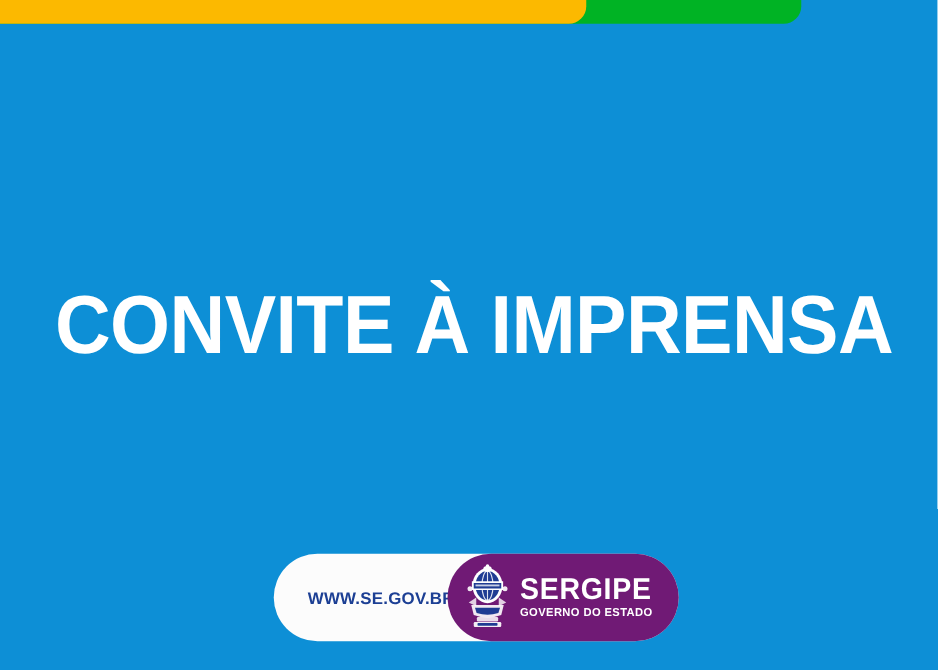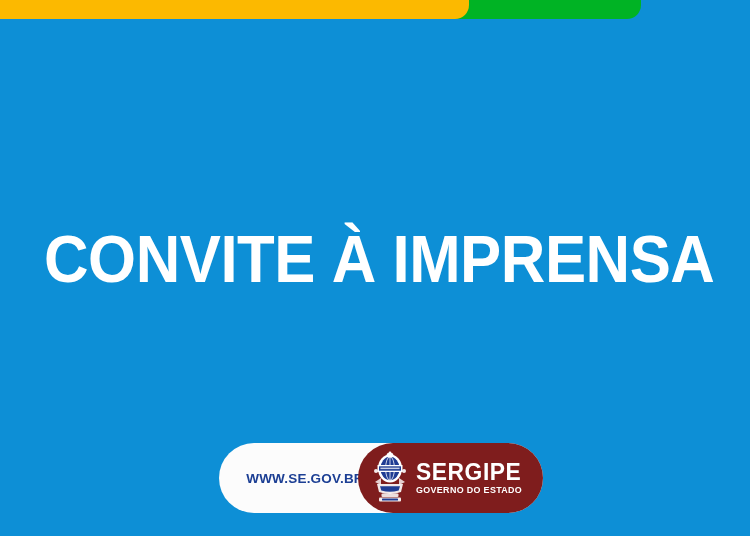--- a/index.html
+++ b/index.html
@@ -154,21 +154,21 @@
 
   <div class="topbar-green" style="background: rgb(0, 179, 36);"></div>
   <div class="topbar-yellow" style="background: rgb(252, 185, 0);"></div>
 
   <div class="headline" style="color: rgb(255, 255, 255);">CONVITE À IMPRENSA</div>
 
   <div class="pill" style="background: rgb(252, 252, 252);">
 
     <div class="pill-url" style="color: rgb(28, 63, 148);">WWW.SE.GOV.BR</div>
 
-    <div class="pill-brand" style="background: #7f1d1d;">
+    <div class="pill-brand" style="background: #701a75;">
 
       <span class="emblem">
         <svg viewBox="0 0 38 54" xmlns="http://www.w3.org/2000/svg">
 
           <rect x="8" y="46.5" width="22" height="4" rx="1" fill="#ffffff" opacity="0.92"></rect>
           <rect x="11" y="47.4" width="16" height="2.2" rx="0.6" fill="#1f3c93"></rect>
           <rect x="10.5" y="42.5" width="17" height="3.6" rx="1" fill="#ffffff" opacity="0.85"></rect>
 
           <path d="M6 33 H32 L30 41 Q19 45 8 41 Z" fill="#ffffff" opacity="0.9"></path>
           <path d="M9 35.2 H29 L27.7 39.4 Q19 42.3 10.3 39.4 Z" fill="#1f3c93"></path>

